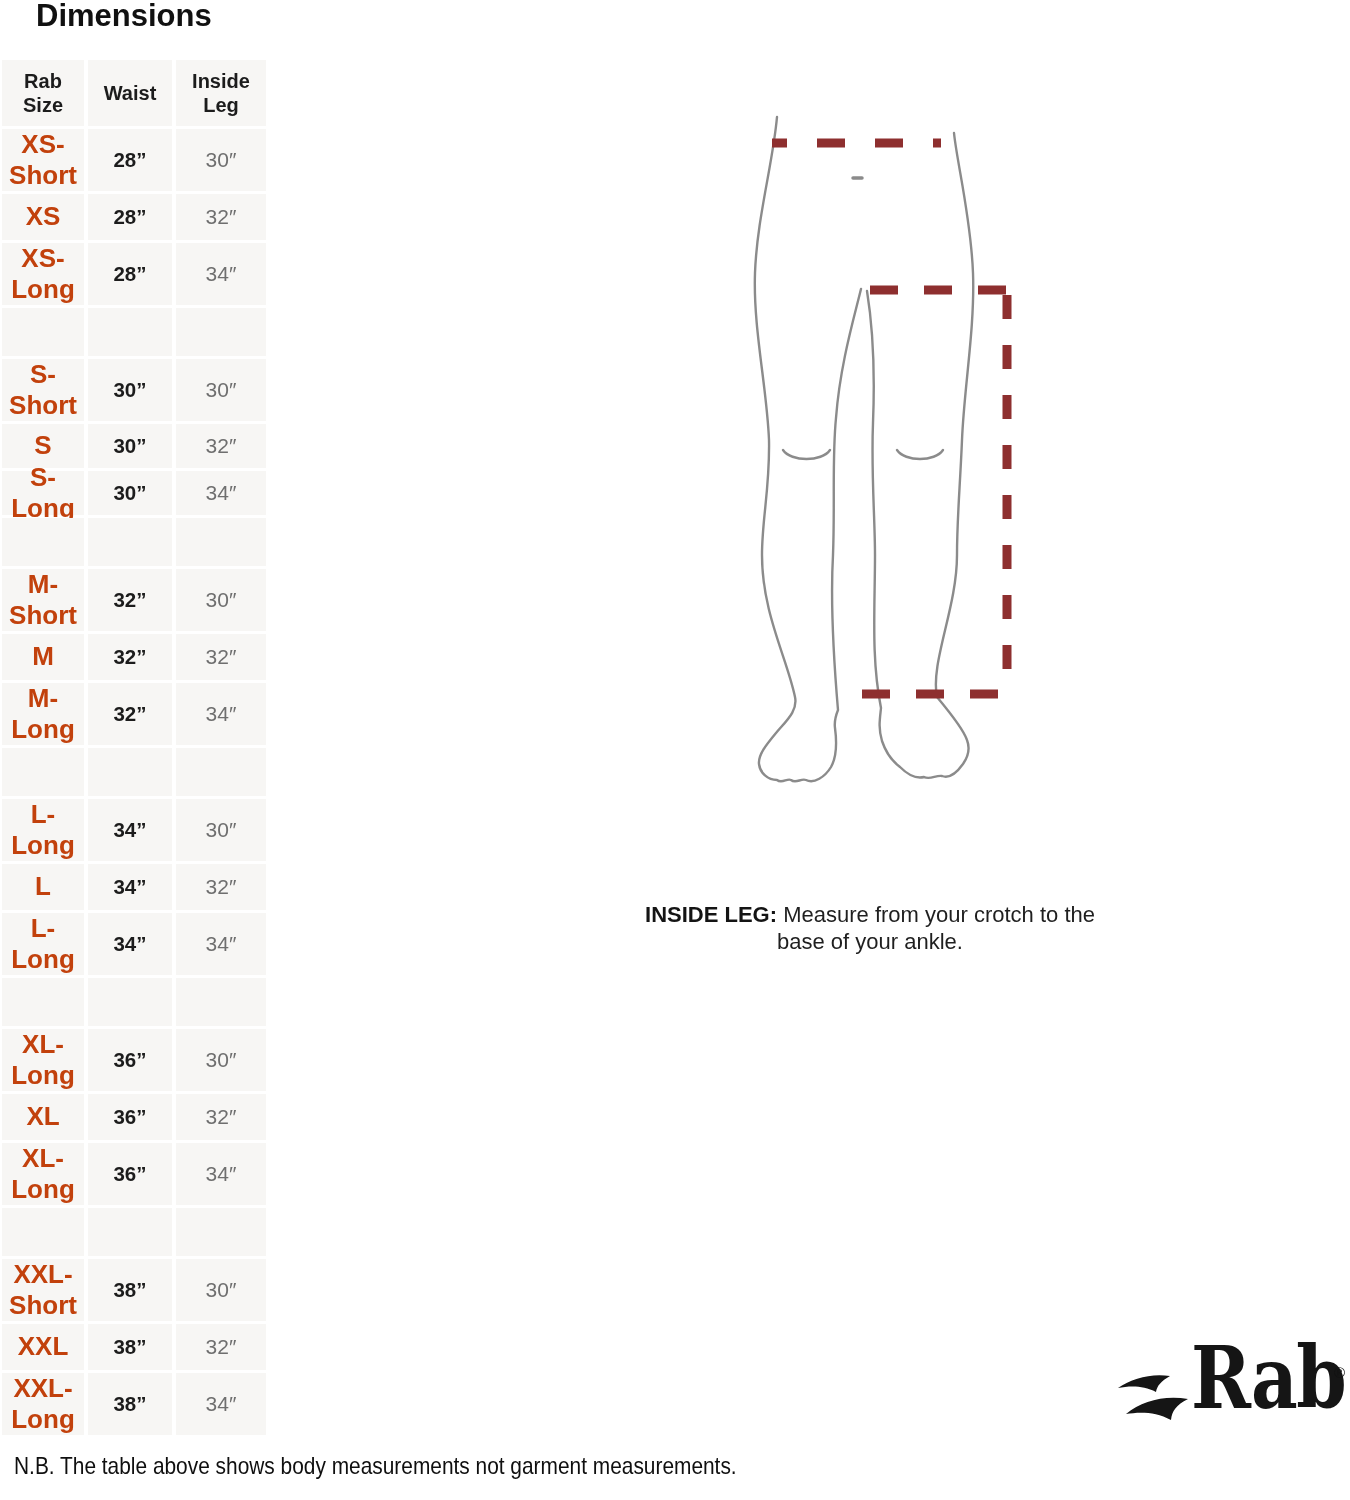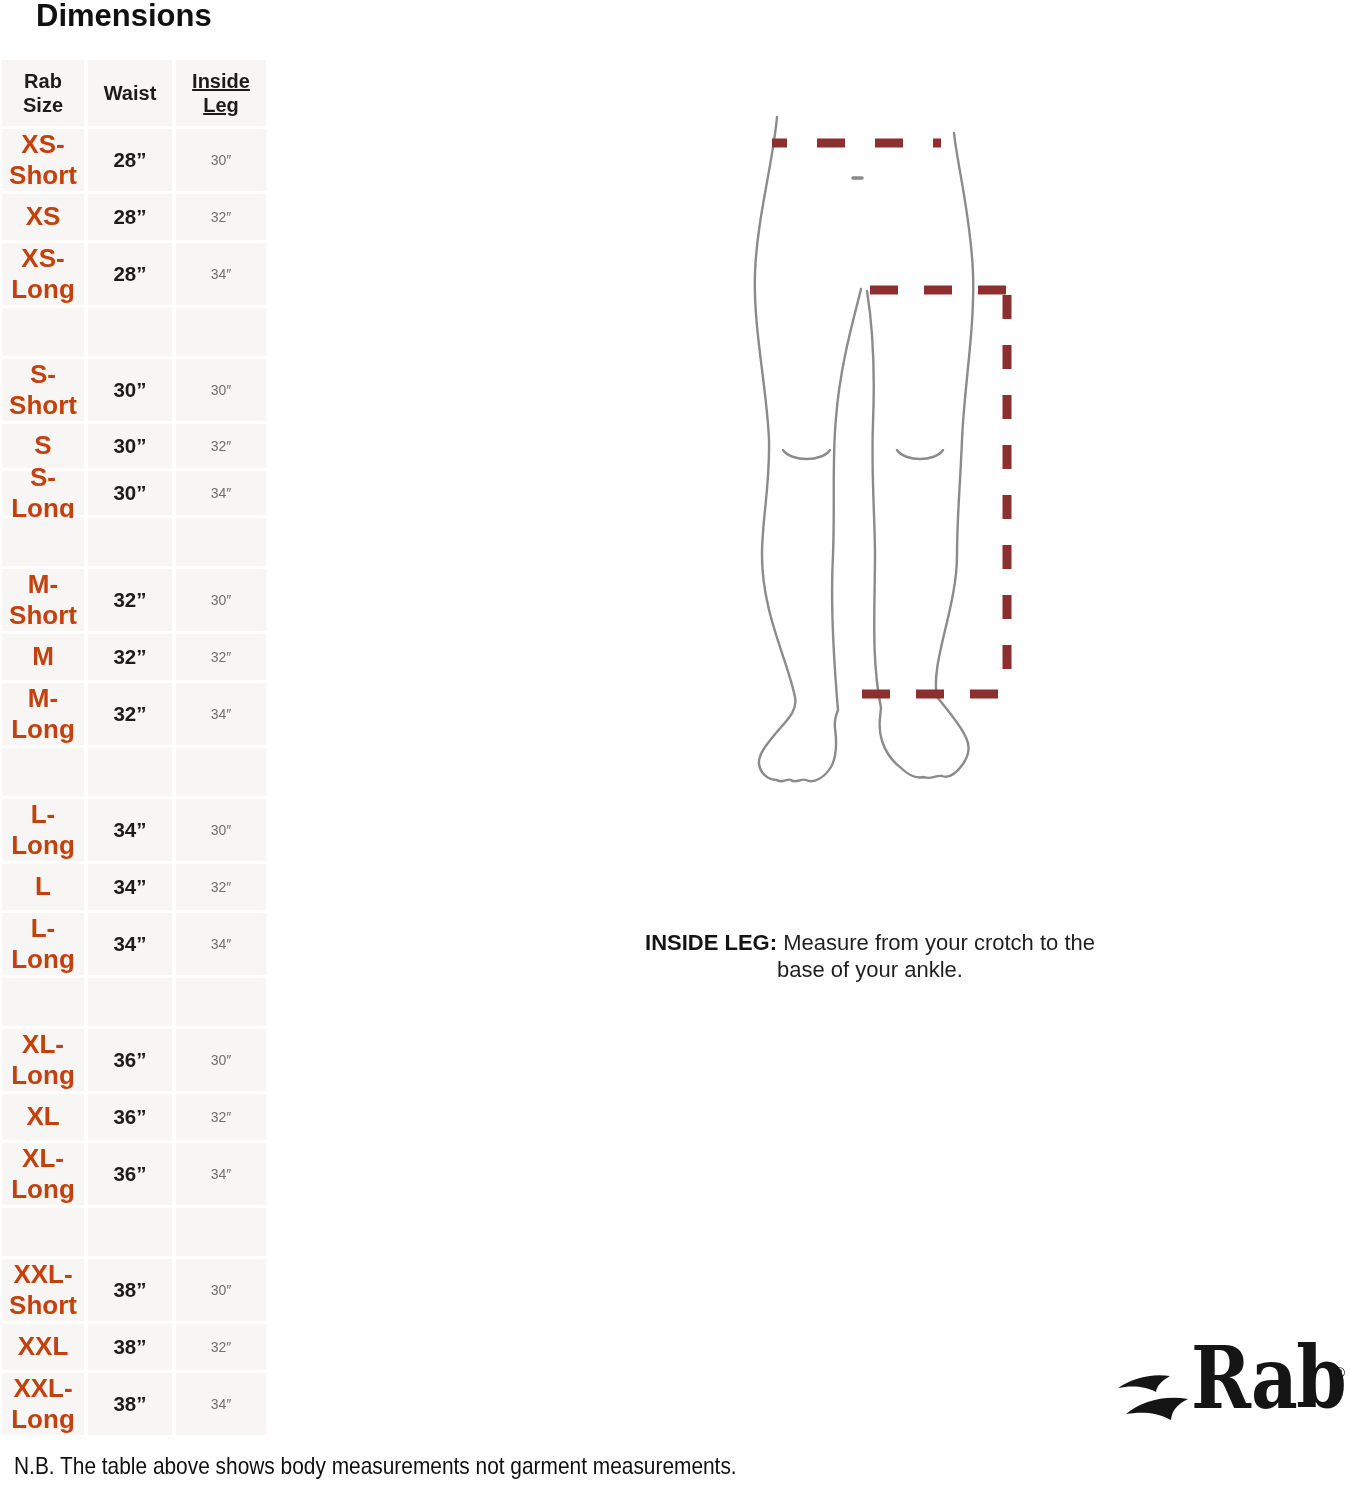--- a/index.html
+++ b/index.html
@@ -25,40 +25,40 @@
     display:grid; grid-template-columns:82px 84px 90px;
     column-gap:4px; row-gap:3px;
   }
   .cell {
     background:#f7f6f4; display:flex; align-items:center; justify-content:center;
     text-align:center; white-space:pre-line;
   }
   .cell.header { font-weight:bold; font-size:20px; color:#1c1c1c; line-height:1.2; }
   .cell.size   { font-weight:bold; font-size:26px; color:#c2410c; line-height:1.2; }
   .cell.waist  { font-weight:bold; font-size:20.5px; color:#1c1c1c; }
-  .cell.leg    { font-weight:normal; font-size:14px; color:#6f6f6f; }
+  .cell.leg    { font-weight:normal; font-size:21px; color:#6f6f6f; }
 
   
   .note {
     position:absolute; left:14px; top:1452px;
     font-size:24px; color:#0f0f0f; white-space:nowrap;
     transform:scaleX(0.87); transform-origin:left top;
   }
 
   
   .legs-svg { position:absolute; left:730px; top:103px; }
 
   
   .instr {
     position:absolute; left:585px; width:570px; margin:0;
     text-align:center; font-size:22px; color:#1f1f1f; line-height:27px;
     white-space:pre-line;
   }
   #instr-waist { top:843px; }
-  #instr-leg   { top:929px; }
+  #instr-leg   { top:901px; }
   .instr b { font-weight:bold; color:#141414; }
 
   
   .brand { position:absolute; left:1100px; top:1338px; width:248px; }
   .brand-row { position:relative; height:112px; }
   .wings { position:absolute; left:16px; top:34px; }
   .brand-name {
     position:absolute; left:91px; top:-12px;
     font-family:"DejaVu Serif", serif; font-size:86px; font-weight:bold;
     letter-spacing:-2px; color:#151515; line-height:1.2;
@@ -75,21 +75,21 @@
 <body>
 
 <div class="page">
 
   <h1 class="dim-title">Dimensions</h1>
 
   <div class="table" id="size-table">
       <div class="cell header" style="height: 66px;">Rab
 Size</div>
       <div class="cell header" style="height: 66px;">Waist</div>
-      <div class="cell header" style="height: 66px; text-decoration: underline;">Inside
+      <div class="cell header" style="height: 66px;">Inside
 Leg</div>
       <div class="cell size" style="height: 62px;">XS-
 Short</div>
       <div class="cell waist" style="height: 62px;">28”</div>
       <div class="cell leg" style="height: 62px;">30″</div>
       <div class="cell size" style="height: 46px;">XS</div>
       <div class="cell waist" style="height: 46px;">28”</div>
       <div class="cell leg" style="height: 46px;">32″</div>
       <div class="cell size" style="height: 62px;">XS-
 Long</div>

